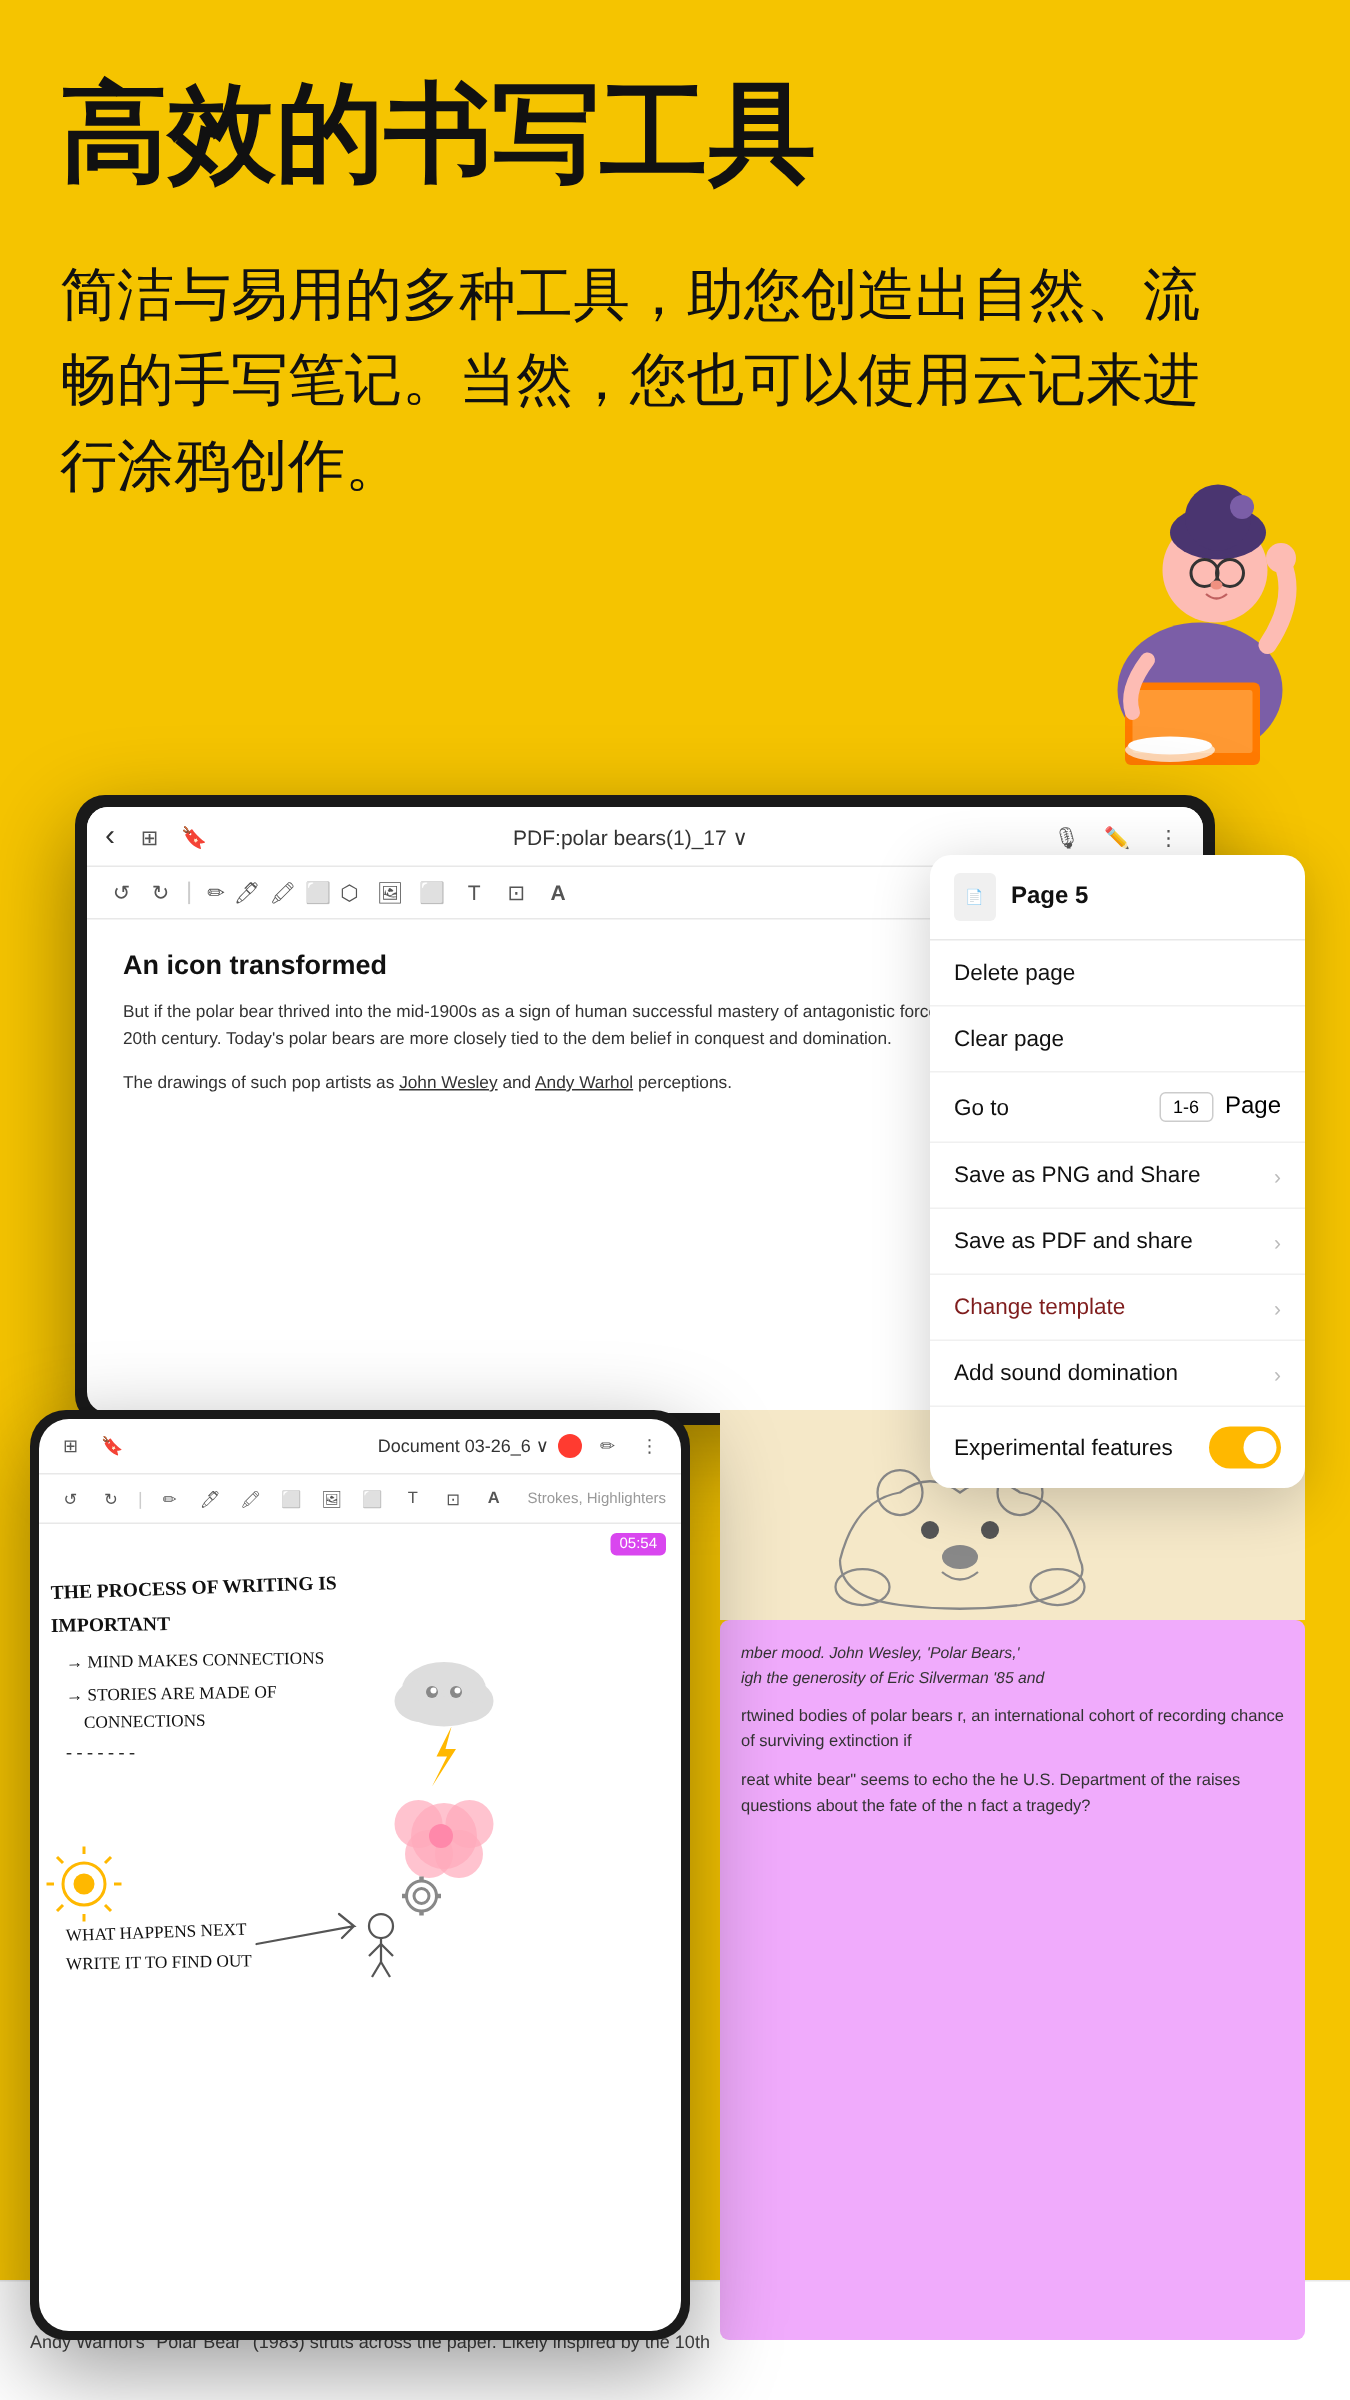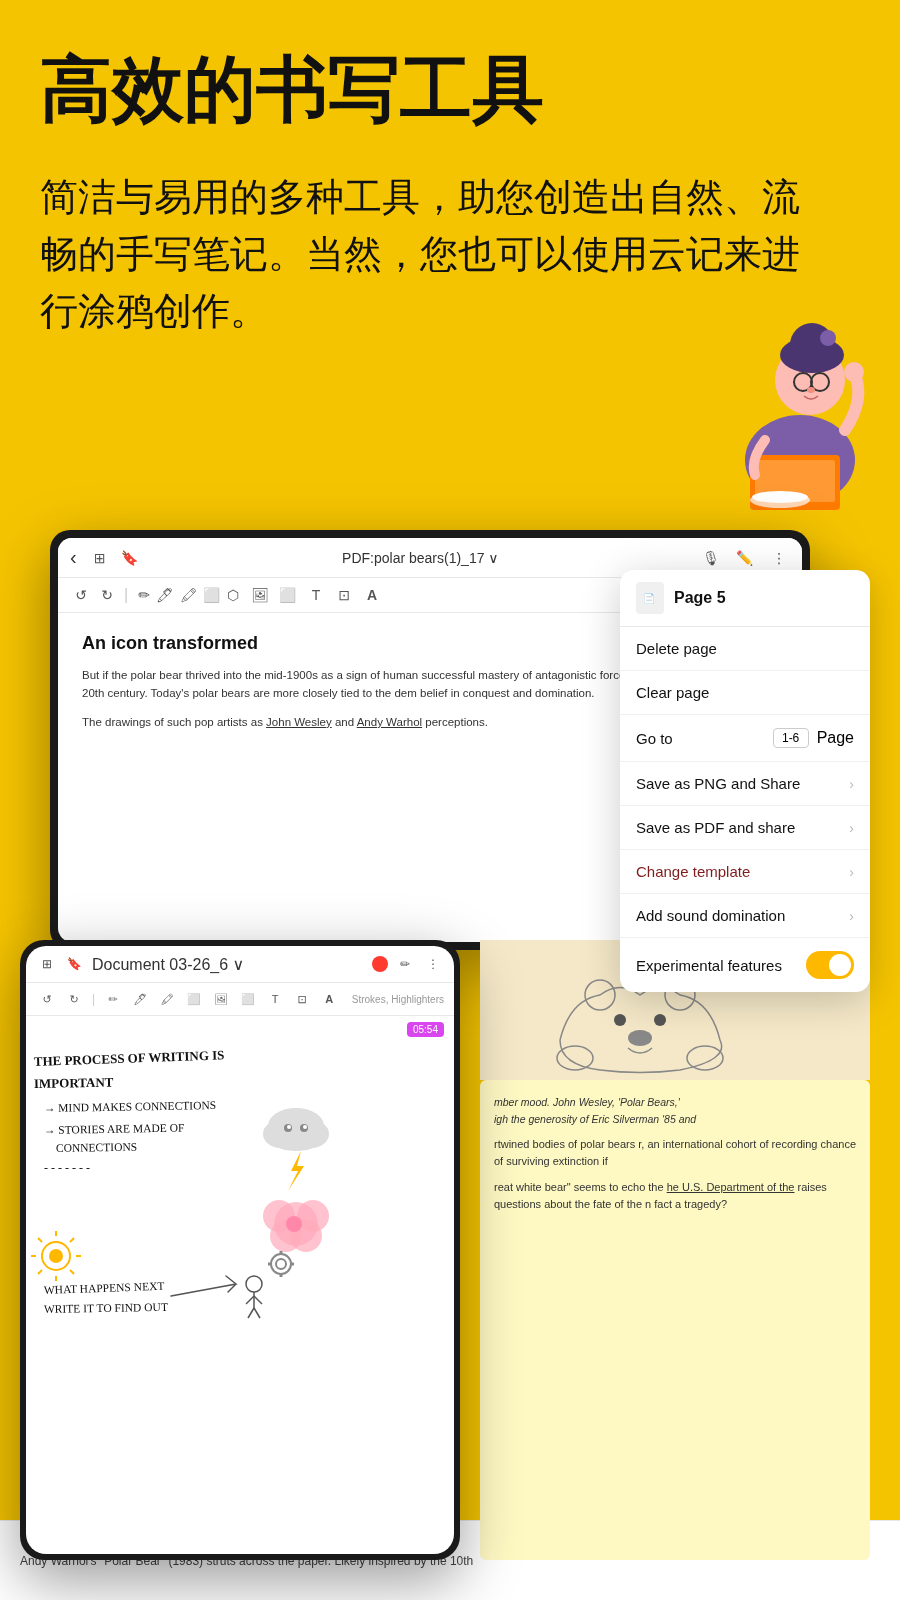--- a/index.html
+++ b/index.html
@@ -262,22 +262,22 @@
     }
     .small-toolbar {
       display: flex;
       align-items: center;
       padding: 7px 10px;
       border-bottom: 1px solid #e8e8e8;
       gap: 6px;
     }
     .small-toolbar-title {
       flex: 1;
-      text-align: left;
-      font-size: 16px;
+      text-align: right;
+      font-size: 12px;
       color: #333;
       font-weight: 500;
     }
     .red-dot {
       width: 16px;
       height: 16px;
       background: #FF3B30;
       border-radius: 50%;
     }
     .small-sub-toolbar {
@@ -309,33 +309,33 @@
       border-radius: 4px;
     }
 
     
     .bottom-doc {
       position: absolute;
       top: 1080px;
       right: 30px;
       width: 390px;
       height: 480px;
-      background: #fef9c3;
+      background: #f0abfc;
       border-radius: 6px;
       overflow: hidden;
       z-index: 3;
       padding: 14px;
     }
     .bottom-doc-content {
       font-size: 11px;
       line-height: 1.6;
       color: #333;
     }
     .bottom-doc-content p { margin-bottom: 8px; }
-    .bottom-doc-link { text-decoration: underline; color: #333; }
+    .bottom-doc-link { color: #333; }
 
     
     .bottom-bar {
       position: absolute;
       bottom: 0;
       left: 0;
       right: 0;
       height: 80px;
       background: #fff;
       display: flex;

